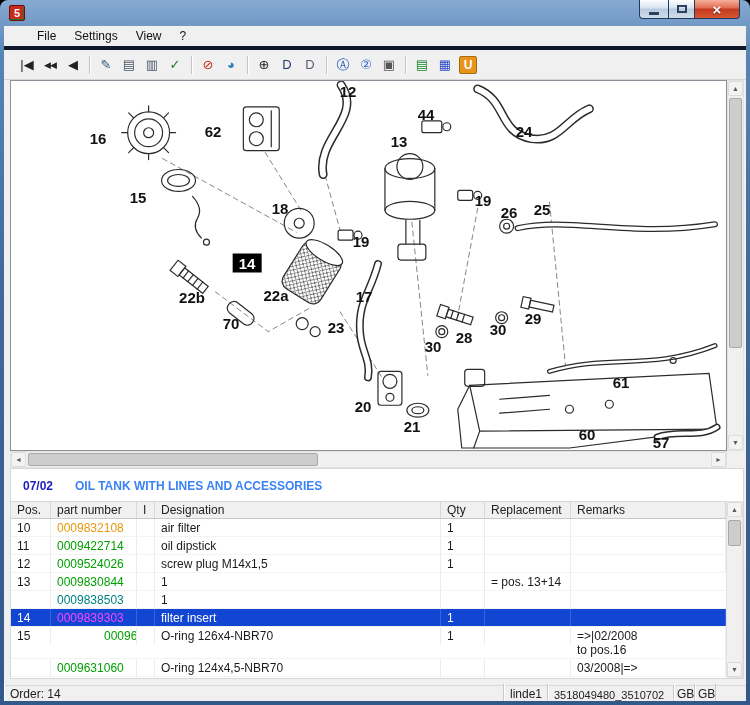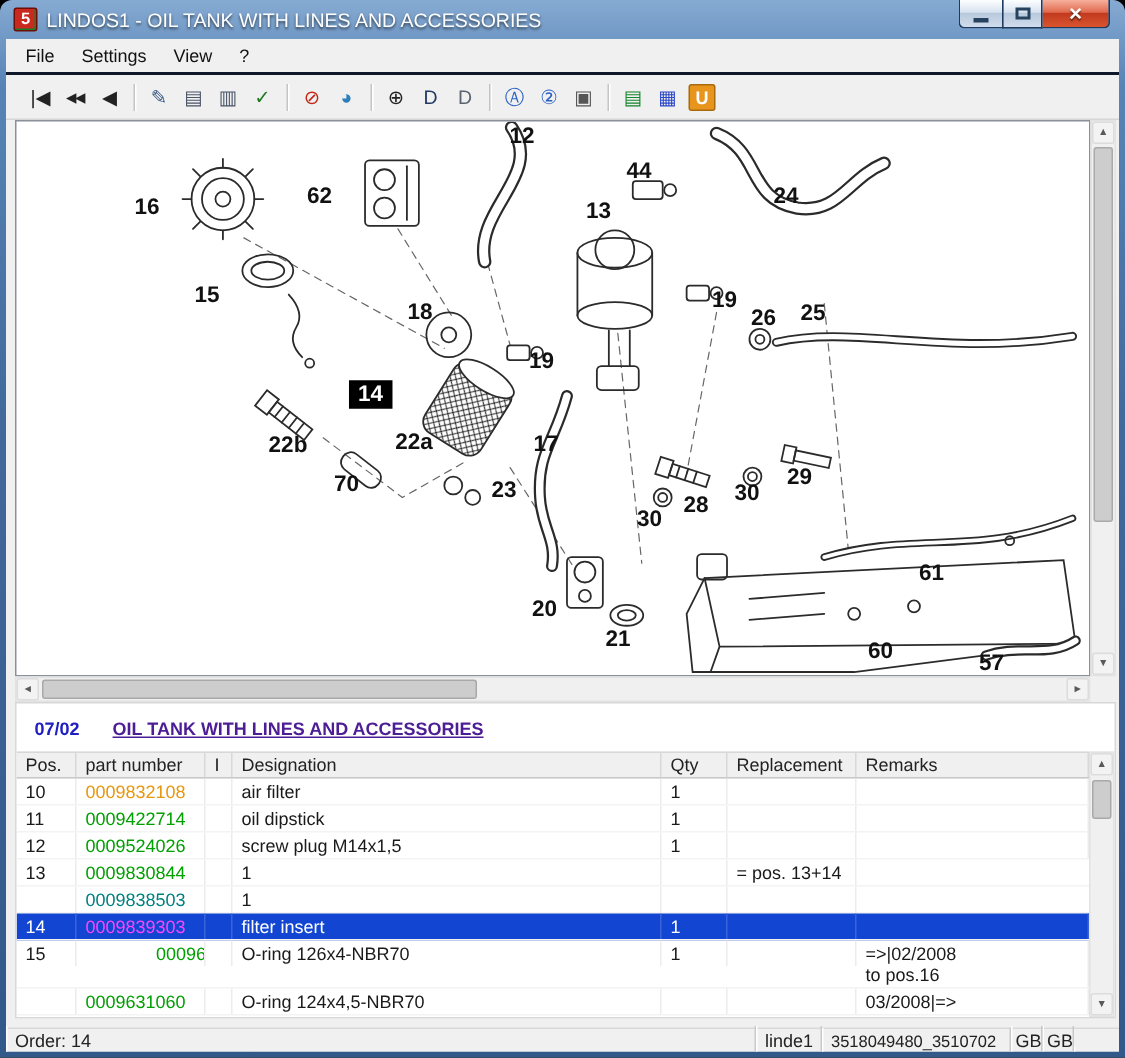--- a/index.html
+++ b/index.html
@@ -20,21 +20,21 @@
   .wbtn.max{width:27px;}
   .wbtn.close{width:45px;border-bottom-right-radius:4px;border-left:none;
     background:linear-gradient(180deg,#f6b09b 0%,#e06a4f 45%,#c33a1f 50%,#d8552f 100%);}
   .glyph-min{display:block;width:10px;height:3px;background:#27425f;margin-top:8px;}
   .glyph-max{display:block;width:10px;height:8px;border:2px solid #27425f;}
   .glyph-close{color:#fff;font-size:15px;font-weight:bold;line-height:17px;text-shadow:0 1px 1px rgba(0,0,0,.5);}
 
   .client{position:absolute;top:26px;left:4px;right:4px;bottom:4px;background:#f0f0f0;}
 
   .menubar{position:absolute;top:0;left:0;right:0;height:24px;display:flex;align-items:center;
-    background:#f0f0f0;padding-left:4px;border-bottom:2px solid #0f172a;}
+    background:#f0f0f0;padding-left:24px;border-bottom:4px solid #0f172a;}
   .menu-item{padding:3px 9px;font-size:12px;color:#111;}
 
   .toolbar{position:absolute;top:24px;left:0;right:0;height:30px;display:flex;align-items:center;
     background:#f0f0f0;padding:0 0 0 12px;border-bottom:1px solid #d6d6d6;}
   .tbtn{width:22px;height:22px;margin-right:1px;}
   .tglyph{display:block;width:100%;height:100%;text-align:center;font-size:13px;line-height:22px;}
   .tbtn.small .tglyph{font-size:9px;letter-spacing:-1px;}
   .tbtn.u .tglyph{background:#e8951d;border:1px solid #a96a0d;border-radius:2px;margin:2px auto;
     width:18px;height:18px;line-height:16px;font-weight:bold;font-size:12px;}
   .tbtn.sep{width:9px;}
@@ -61,21 +61,21 @@
   .hscroll .sbtn.right{right:0;top:0;}
   .vthumb{position:absolute;left:1px;right:1px;top:17px;height:250px;background:#cdcdcd;
     border:1px solid #a9a9a9;border-radius:2px;}
   .hthumb{position:absolute;top:1px;bottom:1px;left:17px;width:290px;background:#cdcdcd;
     border:1px solid #a9a9a9;border-radius:2px;}
 
   .parts-panel{position:absolute;left:6px;top:442px;width:734px;bottom:22px;background:#fff;
     border:1px solid #d8d8d8;overflow:hidden;}
   .section-line{height:32px;padding:10px 0 0 12px;font-size:12px;font-weight:bold;white-space:nowrap;}
   .sec-code{color:#2020c0;margin-right:22px;}
-  .sec-title{color:#4c1d95;text-decoration:underline;}
+  .sec-title{color:#3b82f6;}
 
   .thead,.trow{display:grid;grid-template-columns:40px 86px 18px 286px 44px 86px 1fr;}
   .thead{height:18px;margin-right:17px;background:#f0f0f0;border-top:1px solid #d8d8d8;border-bottom:1px solid #c8c8c8;}
   .th{font-size:12px;color:#222;padding:1px 4px 0 6px;border-right:1px solid #d8d8d8;overflow:hidden;white-space:nowrap;}
   .tbody{margin-right:17px;height:161px;overflow:hidden;}
   .trow{min-height:18px;align-items:start;border-bottom:1px solid #f3f3f3;}
   .td{font-size:12px;color:#1a1a1a;padding:2px 4px 1px 6px;line-height:14px;border-right:1px solid #ececec;
     min-height:17px;overflow:hidden;white-space:nowrap;}
   .c-rem{white-space:pre-line;}
   .trow.selected{background:#1246d2;}
@@ -101,21 +101,20 @@
 </style>
 </head>
 <body>
 
 <div class="window">
 
   <div class="titlebar">
     <div class="app-icon">
       <span>5</span>
     </div>
-    <div class="title">LINDOS1 - OIL TANK WITH LINES AND ACCESSORIES</div>
     <div class="win-controls">
       <div class="wbtn min">
         <span class="glyph-min"></span>
       </div>
       <div class="wbtn max">
         <span class="glyph-max"></span>
       </div>
       <div class="wbtn close">
         <span class="glyph-close">×</span>
       </div>

